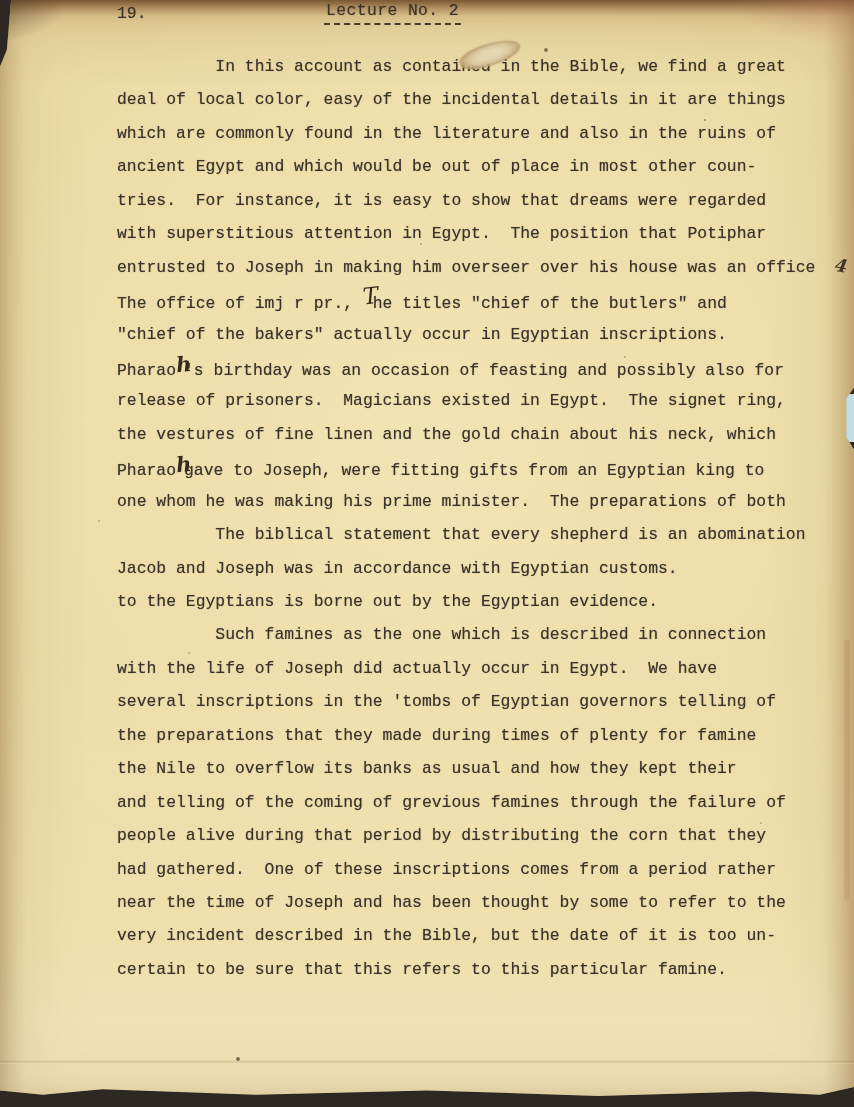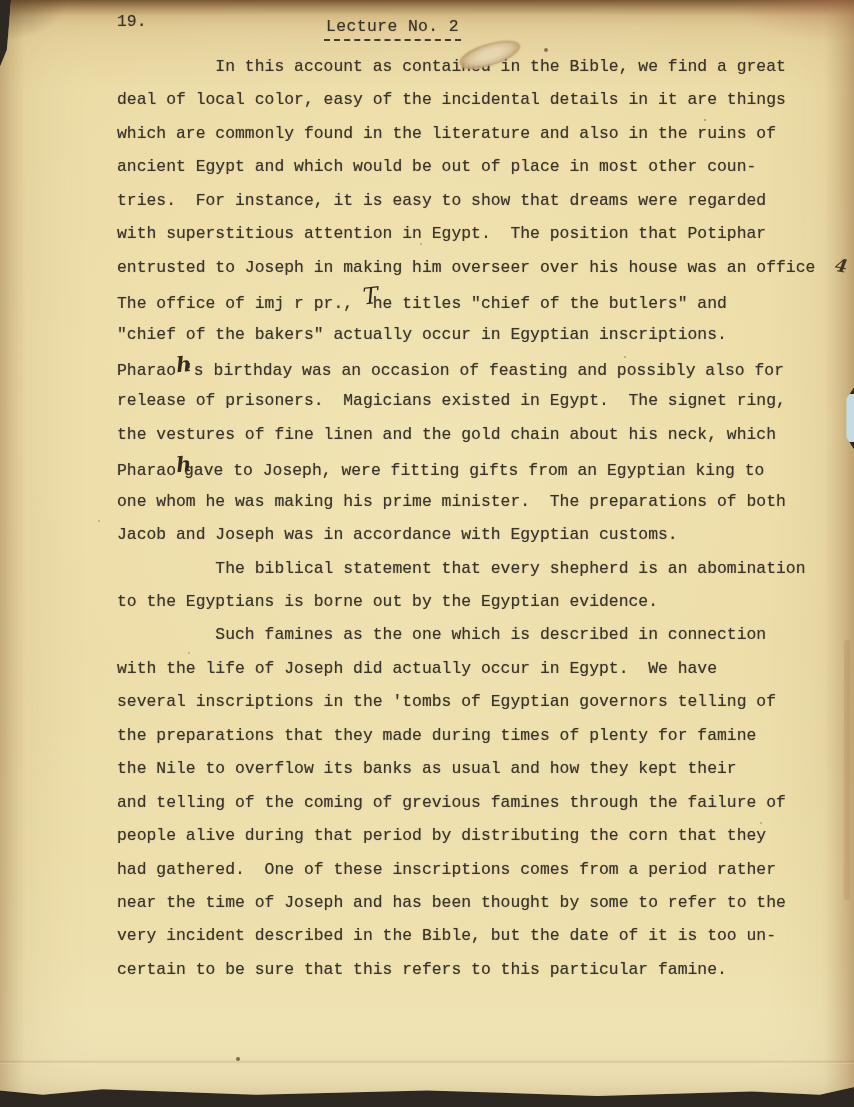--- a/index.html
+++ b/index.html
@@ -31,23 +31,23 @@
       radial-gradient(60% 48% at 50% 42%, rgba(255,248,215,0.30), rgba(255,248,215,0) 100%),
       linear-gradient(180deg, #e6d29c 0%, #ecdca6 8%, #ebdba5 58%, #eee0ad 85%, #f1e5ba 100%);
     box-shadow: inset 0 0 70px 15px rgba(140,100,50,0.18), inset 0 -8px 20px rgba(120,85,45,0.25);
   }
   .typed-base{
     font-family:"Liberation Mono","DejaVu Sans Mono",monospace;
     font-size:16.4px;
     color:#3a342b;
     text-shadow:0 0 1px rgba(58,50,40,0.55);
   }
-  .page-num{position:absolute;left:117px;top:12px;}
+  .page-num{position:absolute;left:117px;top:4px;}
   .title{
-    position:absolute;left:324px;top:17px;
+    position:absolute;left:324px;top:1px;
     letter-spacing:0.4px;
     padding:0 2px 3px 2px;
     border-bottom:2px dashed #453c2e;
   }
   .text-block{
     position:absolute;left:117px;top:50px;width:730px;
     line-height:33.45px;
   }
   .line{height:33.45px;white-space:pre;}
   .hand{
@@ -105,22 +105,22 @@
         <div class="line"><span class="typed">tries.  For instance, it is easy to show that dreams were regarded</span></div>
         <div class="line"><span class="typed">with superstitious attention in Egypt.  The position that Potiphar</span></div>
         <div class="line"><span class="typed">entrusted to Joseph in making him overseer over his house was an office</span></div>
         <div class="line"><span class="typed">The office of imj r pr., </span><span class="hand hand-T">T</span><span class="typed">he titles "chief of the butlers" and</span></div>
         <div class="line"><span class="typed">"chief of the bakers" actually occur in Egyptian inscriptions.</span></div>
         <div class="line"><span class="typed">Pharao</span><span class="hand hand-h">h</span><span class="typed">'s birthday was an occasion of feasting and possibly also for</span></div>
         <div class="line"><span class="typed">release of prisoners.  Magicians existed in Egypt.  The signet ring,</span></div>
         <div class="line"><span class="typed">the vestures of fine linen and the gold chain about his neck, which</span></div>
         <div class="line"><span class="typed">Pharao</span><span class="hand hand-h">h</span><span class="typed">gave to Joseph, were fitting gifts from an Egyptian king to</span></div>
         <div class="line"><span class="typed">one whom he was making his prime minister.  The preparations of both</span></div>
+        <div class="line"><span class="typed">          The biblical statement that every shepherd is an abomination</span></div>
         <div class="line"><span class="typed">Jacob and Joseph was in accordance with Egyptian customs.</span></div>
-        <div class="line"><span class="typed">          The biblical statement that every shepherd is an abomination</span></div>
         <div class="line"><span class="typed">to the Egyptians is borne out by the Egyptian evidence.</span></div>
         <div class="line"><span class="typed">          Such famines as the one which is described in connection</span></div>
         <div class="line"><span class="typed">with the life of Joseph did actually occur in Egypt.  We have</span></div>
         <div class="line"><span class="typed">several inscriptions in the 'tombs of Egyptian governors telling of</span></div>
         <div class="line"><span class="typed">the preparations that they made during times of plenty for famine</span></div>
         <div class="line"><span class="typed">the Nile to overflow its banks as usual and how they kept their</span></div>
         <div class="line"><span class="typed">and telling of the coming of grevious famines through the failure of</span></div>
         <div class="line"><span class="typed">people alive during that period by distributing the corn that they</span></div>
         <div class="line"><span class="typed">had gathered.  One of these inscriptions comes from a period rather</span></div>
         <div class="line"><span class="typed">near the time of Joseph and has been thought by some to refer to the</span></div>

